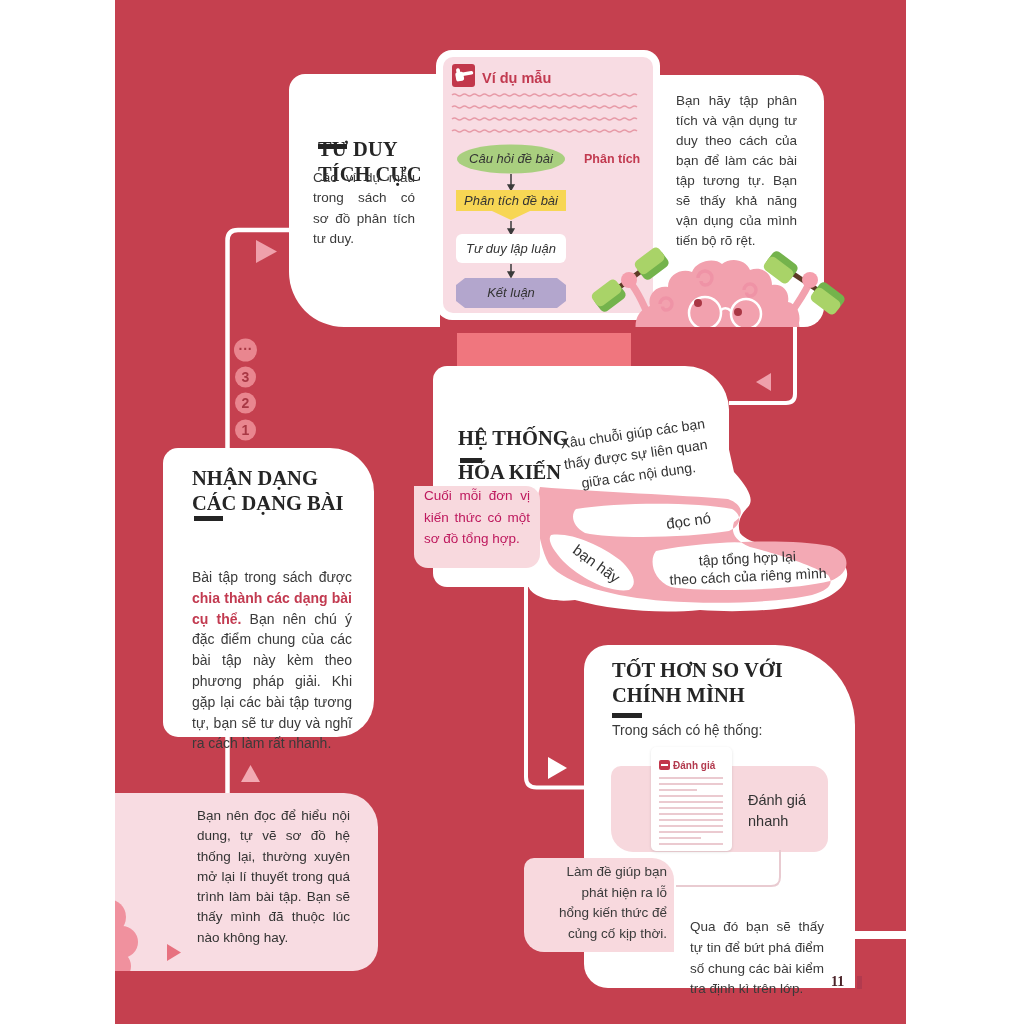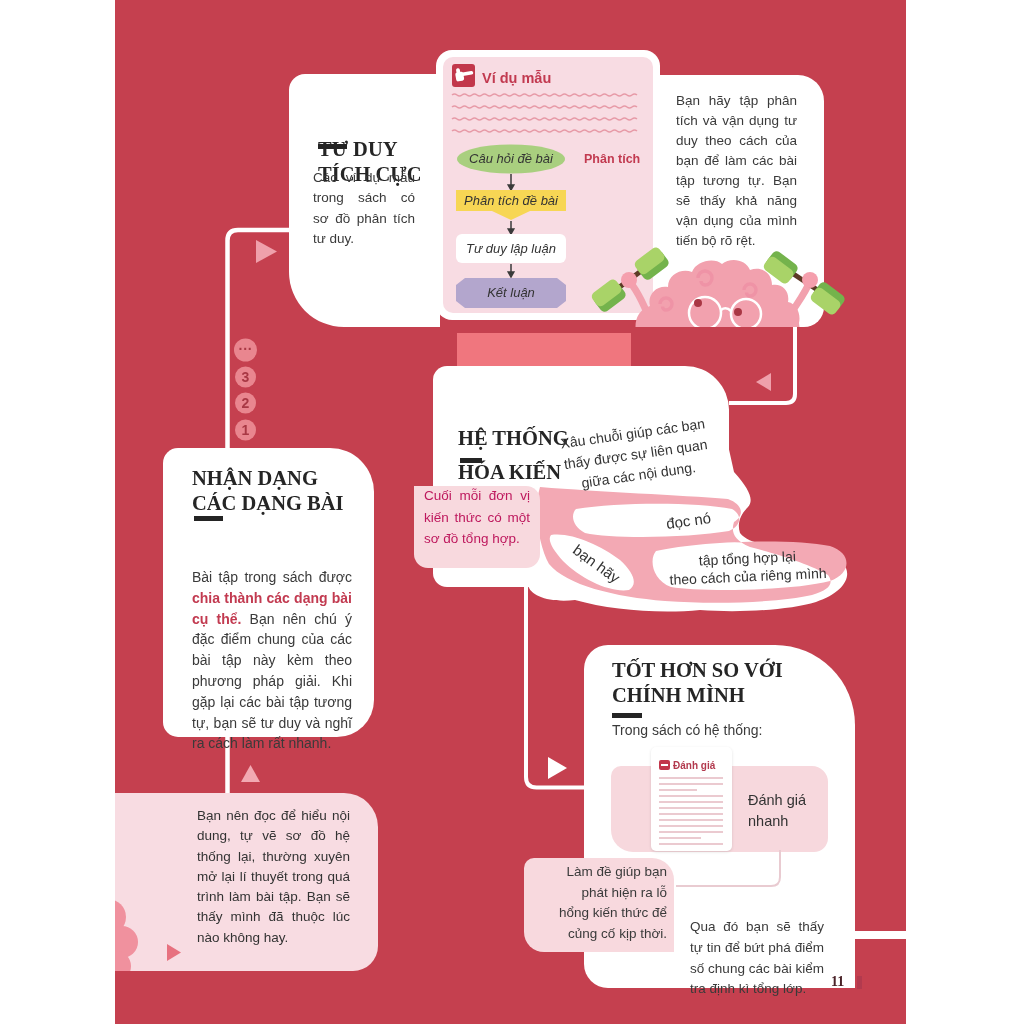--- a/index.html
+++ b/index.html
@@ -270,18 +270,18 @@
   </svg>
   <div class="abs" style="left:748px;top:790px;width:80px;font-size:14.5px;line-height:21px;color:#333;">Đánh giá nhanh</div>
 
   <div class="abs" style="left:524px;top:858px;width:150px;height:94px;background:#F8D9DE;border-radius:10px 22px 0 20px;"></div>
   <div class="abs" style="left:547px;top:862px;width:120px;font-size:13.5px;line-height:20.7px;color:#3a3a3a;text-align:right;">Làm đề giúp bạn<br>phát hiện ra lỗ<br>hổng kiến thức để<br>củng cố kịp thời.</div>
 
   <div class="body" style="left:690px;top:893px;width:134px;line-height:20.8px;margin-top:24px;">
       <div class="jl">Qua đó bạn sẽ thấy</div>
       <div class="jl">tự tin để bứt phá điểm</div>
       <div class="jl">số chung các bài kiểm</div>
-      <div>tra định kì tổng lớp.</div>
+      <div>tra định kì trên lớp.</div>
     </div>
 
   <div class="abs" style="left:831px;top:974px;font-size:14px;font-weight:bold;color:#4A2228;font-family:'Liberation Serif',serif;">11</div>
   <div class="abs" style="left:857px;top:976px;width:5px;height:13px;background:#B23A4E;"></div>
 </div>
 
 </body></html>

